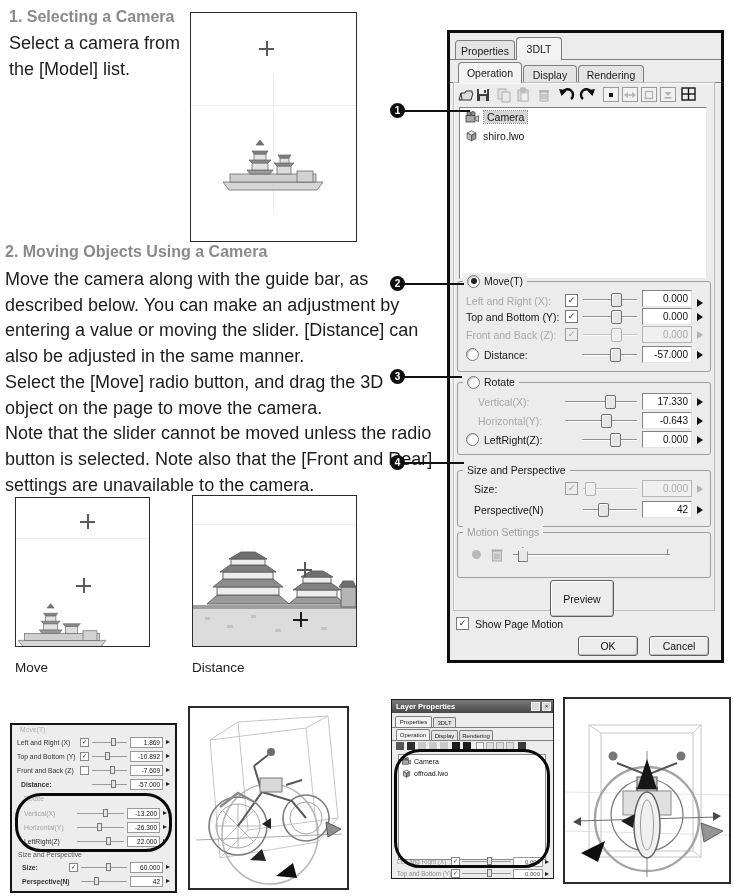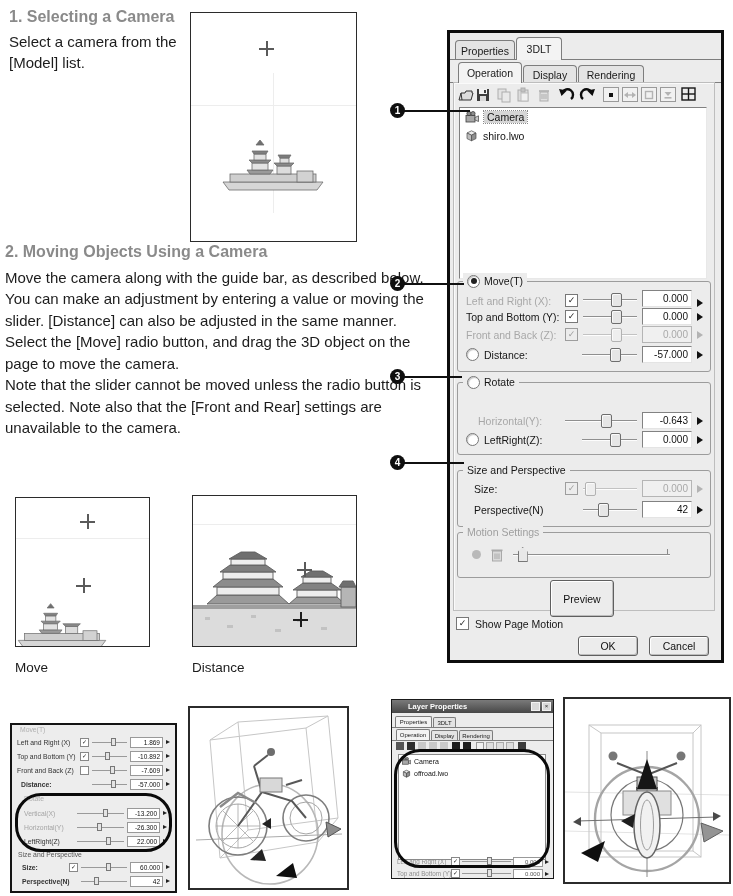--- a/index.html
+++ b/index.html
@@ -1,18 +1,18 @@
 <!DOCTYPE html>
 <html><head>
 <meta charset="utf-8">
 <style>
   html,body{margin:0;padding:0;background:#fff;}
   #page{position:relative;width:733px;height:896px;background:#fff;font-family:"Liberation Sans","DejaVu Sans",sans-serif;overflow:hidden;}
   .h1{position:absolute;color:#8a8a8a;font-weight:bold;font-size:16px;white-space:nowrap;}
-  .bodytext{position:absolute;font-size:15px;color:#1c1c1c;line-height:1.43;white-space:pre-line;}
+  .bodytext{position:absolute;font-size:18px;color:#1c1c1c;line-height:1.43;white-space:pre-line;}
   .imgbox{position:absolute;background:#fff;border:1px solid #2b2b2b;overflow:hidden;}
   .caption{position:absolute;font-size:13.5px;color:#1c1c1c;}
   .guideline{position:absolute;background:#ededed;}
   .cross{position:absolute;width:15px;height:15px;}
   .cross::before{content:"";position:absolute;left:0;right:0;top:7px;height:2px;background:#5a5a5a;}
   .cross::after{content:"";position:absolute;top:0;bottom:0;left:7px;width:2px;background:#5a5a5a;}
   .cross.dark::before,.cross.dark::after{background:#1d1d1d;}
   .callout{position:absolute;width:15px;height:15px;border-radius:50%;background:#0f0f0f;color:#fff;font-size:10px;font-weight:bold;text-align:center;line-height:15px;z-index:31;}
   .cline{position:absolute;height:1.5px;background:#101010;z-index:30;}
 
@@ -64,21 +64,21 @@
   .fsld{flex:1;position:relative;height:9px;}
   .fsld::before{content:"";position:absolute;left:0;right:0;top:4px;height:1px;background:#9a9a9a;}
   .fth{position:absolute;top:0;width:5px;height:8px;background:#e4e4e4;border:1px solid #777;box-sizing:border-box;}
   .fval{width:27px;height:9px;background:#fff;border:1px solid #999;font-size:6.5px;line-height:9px;text-align:right;padding:0 2px;color:#111;flex:none;}
   .farr{width:0;height:0;border-left:4px solid #222;border-top:2.5px solid transparent;border-bottom:2.5px solid transparent;flex:none;}
   .ftitle{position:absolute;font-size:6.8px;white-space:nowrap;}
   .foval{position:absolute;border:3px solid #0a0a0a;border-radius:26px;z-index:5;}
 
   
   #ldlg{position:absolute;left:391px;top:699px;width:161px;height:178px;background:#ececec;border:1.5px solid #1a1a1a;overflow:hidden;}
-  .ltitle{position:absolute;left:0;top:0;right:0;height:13px;background:linear-gradient(#7a7a7a,#474747);color:#fff;font-size:7.5px;font-weight:bold;line-height:13px;padding-left:16px;}
+  .ltitle{position:absolute;left:0;top:0;right:0;height:13px;background:linear-gradient(#7a7a7a,#474747);color:#fff;font-size:7.5px;font-weight:bold;line-height:13px;padding-left:4px;}
   .lwinbtn{position:absolute;top:2px;width:9px;height:9px;background:#d9d9d9;border:1px solid #f2f2f2;box-sizing:border-box;font-size:6px;line-height:7px;text-align:center;color:#222;}
   .ltab{position:absolute;background:#e4e4e4;border:1px solid #7d7d7d;border-bottom:none;border-radius:2px 2px 0 0;font-size:6px;color:#1a1a1a;display:flex;align-items:center;justify-content:center;box-sizing:border-box;}
   .ltab.active{background:#f3f3f3;z-index:2;}
   .lline{position:absolute;height:1px;background:#7d7d7d;}
   .ltbi{position:absolute;top:42px;width:8px;height:8px;}
   .llist{position:absolute;background:#fff;border:1px solid #8a8a8a;}
   .lli{display:flex;align-items:center;gap:3px;padding:2px 3px;font-size:7px;color:#111;}
   .lrow{position:absolute;left:5px;right:4px;display:flex;align-items:center;gap:2px;height:11px;}
   .lrlbl{width:52px;font-size:6.3px;color:#8f8f8f;white-space:nowrap;flex:none;}
   .lval{width:24px;height:8px;background:#fff;border:1px solid #999;font-size:6px;line-height:8px;text-align:right;padding:0 2px;color:#555;flex:none;}
@@ -283,20 +283,28 @@
         <span class="val">-57.000</span>
         <span class="arr"></span>
       </div>
     </div>
 
     <div class="grp" style="left:7px;top:349px;width:252px;height:71px;">
       <div class="grp-label">
         <span class="rad"></span>
         <span>Rotate</span>
       </div>
+      <div class="srow" style="top:10px;left:20px;">
+        <span class="lbl dis" style="width:82px;">Vertical(X):</span>
+        <span class="sld">
+            <span class="th" style="left:55%;"></span>
+          </span>
+        <span class="val">17.330</span>
+        <span class="arr"></span>
+      </div>
       <div class="srow" style="top:29px;left:20px;">
         <span class="lbl dis" style="width:82px;">Horizontal(Y):</span>
         <span class="sld">
             <span class="th" style="left:50%;"></span>
           </span>
         <span class="val">-0.643</span>
         <span class="arr"></span>
       </div>
       <div class="srow" style="top:48px;">
         <span class="rad"></span>

